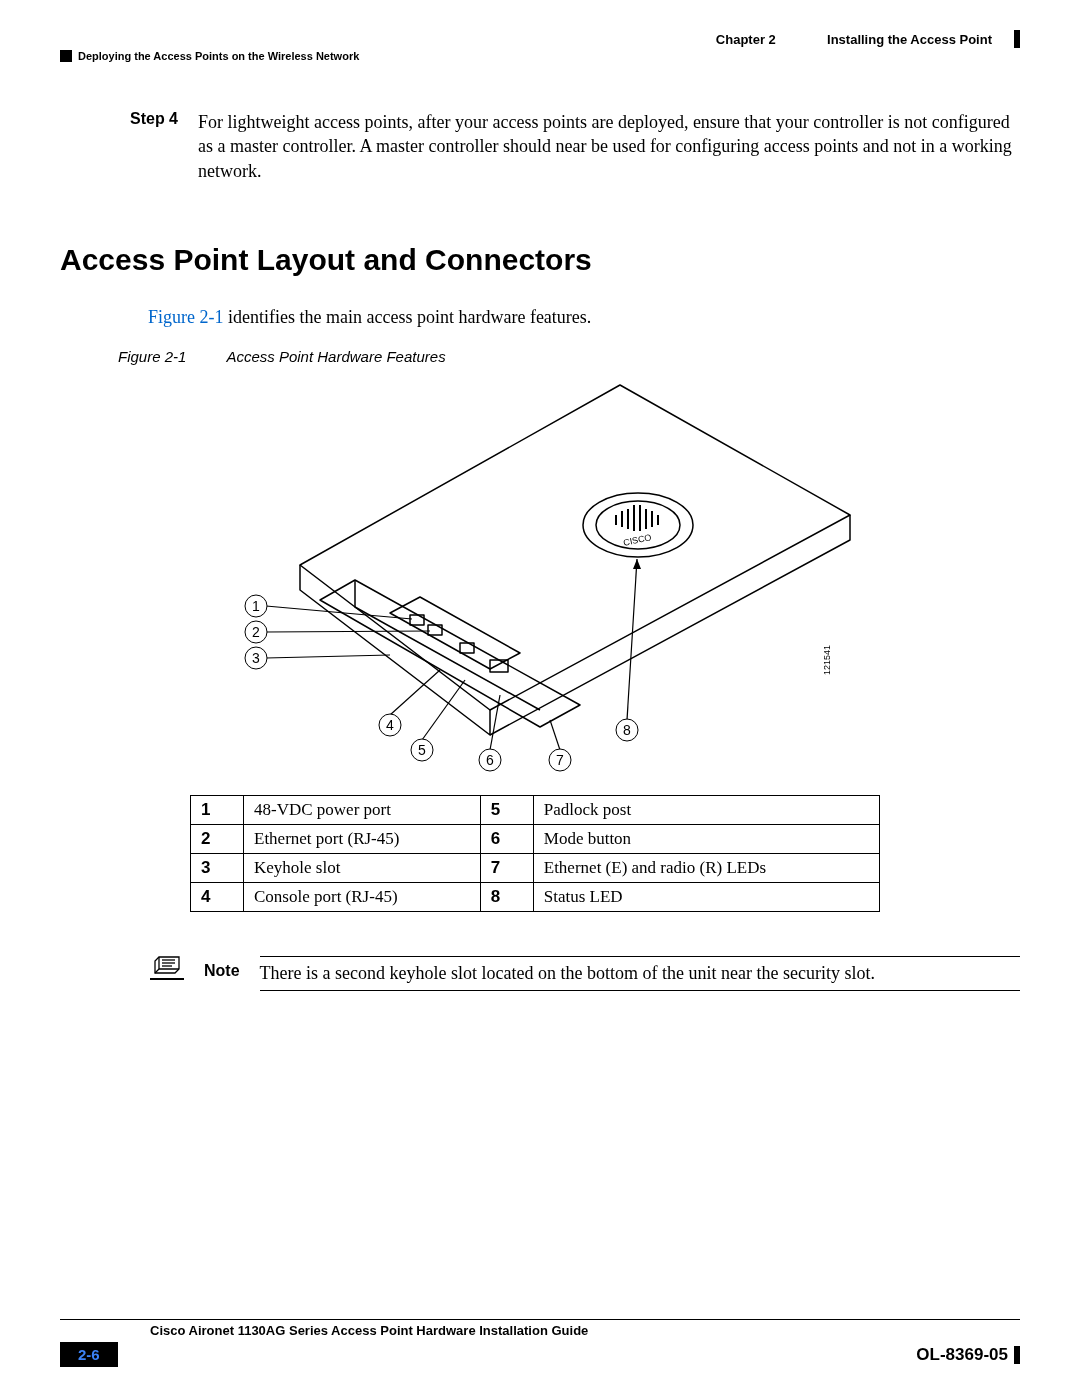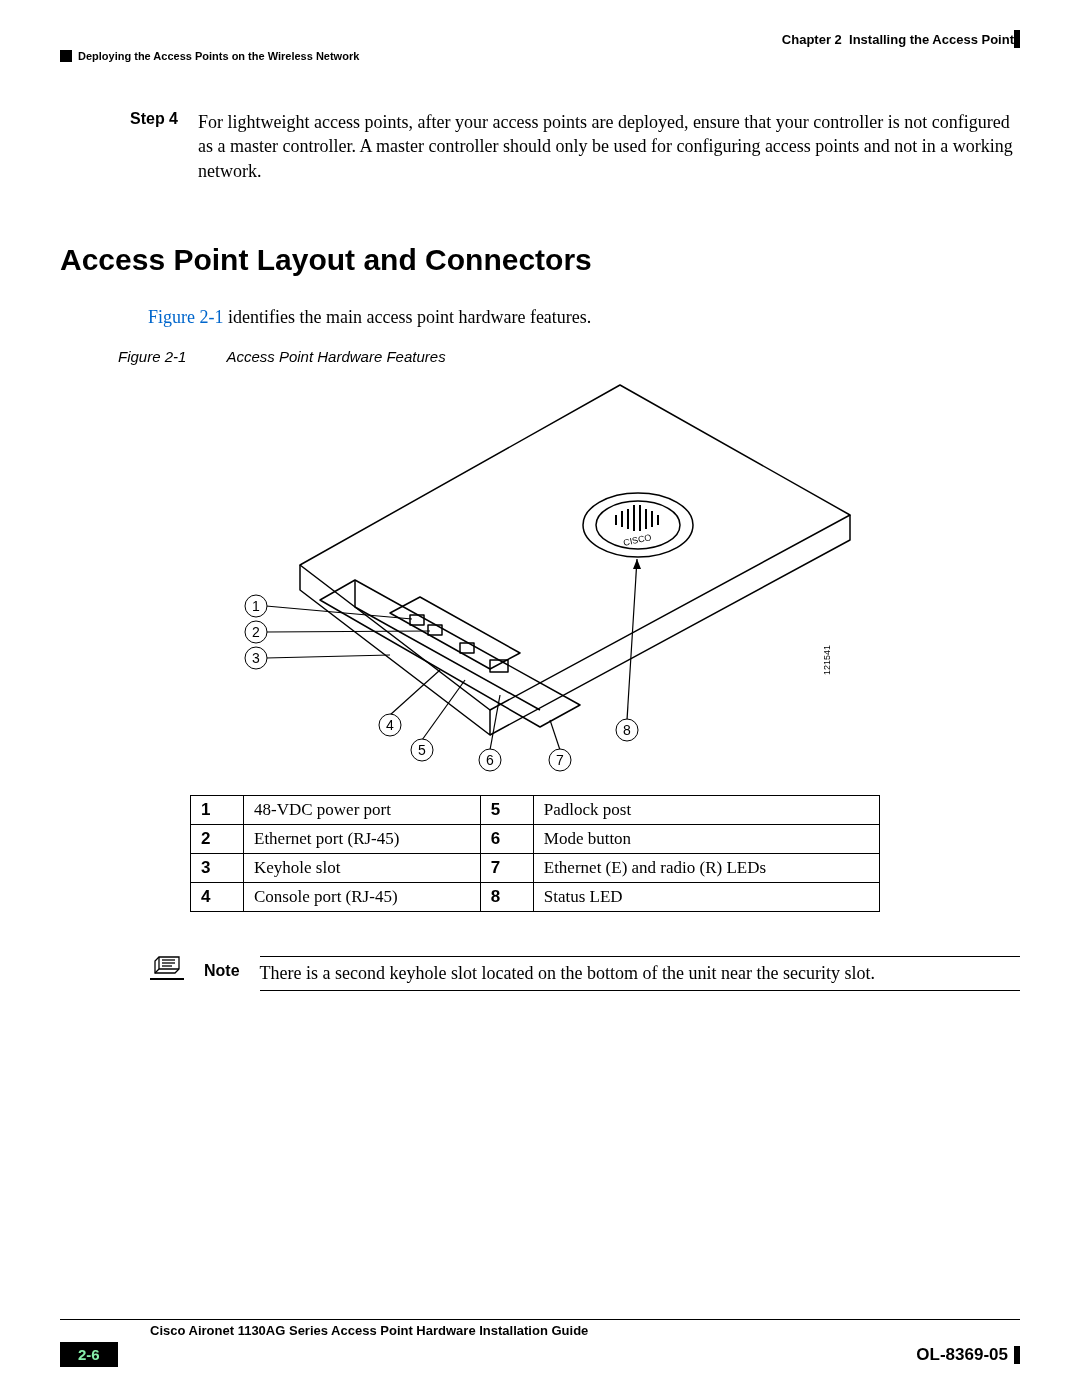--- a/index.html
+++ b/index.html
@@ -23,21 +23,21 @@
   
   .hdr-right {
     position: absolute;
     right: 0;
     top: 30px;
     font-family: Arial, Helvetica, sans-serif;
     font-weight: bold;
     font-size: 13px;
     display: flex;
     align-items: center;
-    gap: 0;
+    gap: 22px;
   }
   .hdr-right .rule {
     width: 6px;
     height: 18px;
     background: #000;
     display: inline-block;
   }
   .hdr-left {
     position: absolute;
     left: 0;
@@ -184,21 +184,21 @@
     margin-left: 90px;
   }
   .footer .pg-row {
     display: flex;
     justify-content: space-between;
     align-items: center;
     margin-top: 4px;
   }
   .footer .pg-num {
     background: #000;
-    color: #86efac;
+    color: #3b82f6;
     font-family: Arial, Helvetica, sans-serif;
     font-weight: bold;
     font-size: 15px;
     padding: 4px 18px;
   }
   .footer .doc-id {
     font-family: Arial, Helvetica, sans-serif;
     font-weight: bold;
     font-size: 17px;
     display: flex;
@@ -224,21 +224,21 @@
 
   <div class="hdr-left">
     <span class="sq"></span>
     <span>Deploying the Access Points on the Wireless Network</span>
   </div>
 
   <div class="content">
 
     <div class="step-row">
       <div class="step-label">Step 4</div>
-      <div class="step-text">For lightweight access points, after your access points are deployed, ensure that your controller is not configured as a master controller. A master controller should only be used for configuring access points and not in a working network.</div>
+      <div class="step-text">For lightweight access points, after your access points are deployed, ensure that your controller is not configured as a master controller. A master controller should near be used for configuring access points and not in a working network.</div>
     </div>
 
     <h1>Access Point Layout and Connectors</h1>
 
     <div class="intro">
       <a href="#">Figure 2-1</a><span> identifies the main access point hardware features.</span>
     </div>
 
     <div class="fig-caption">
       <span>Figure 2-1</span><span class="gap"></span><span>Access Point Hardware Features</span>

